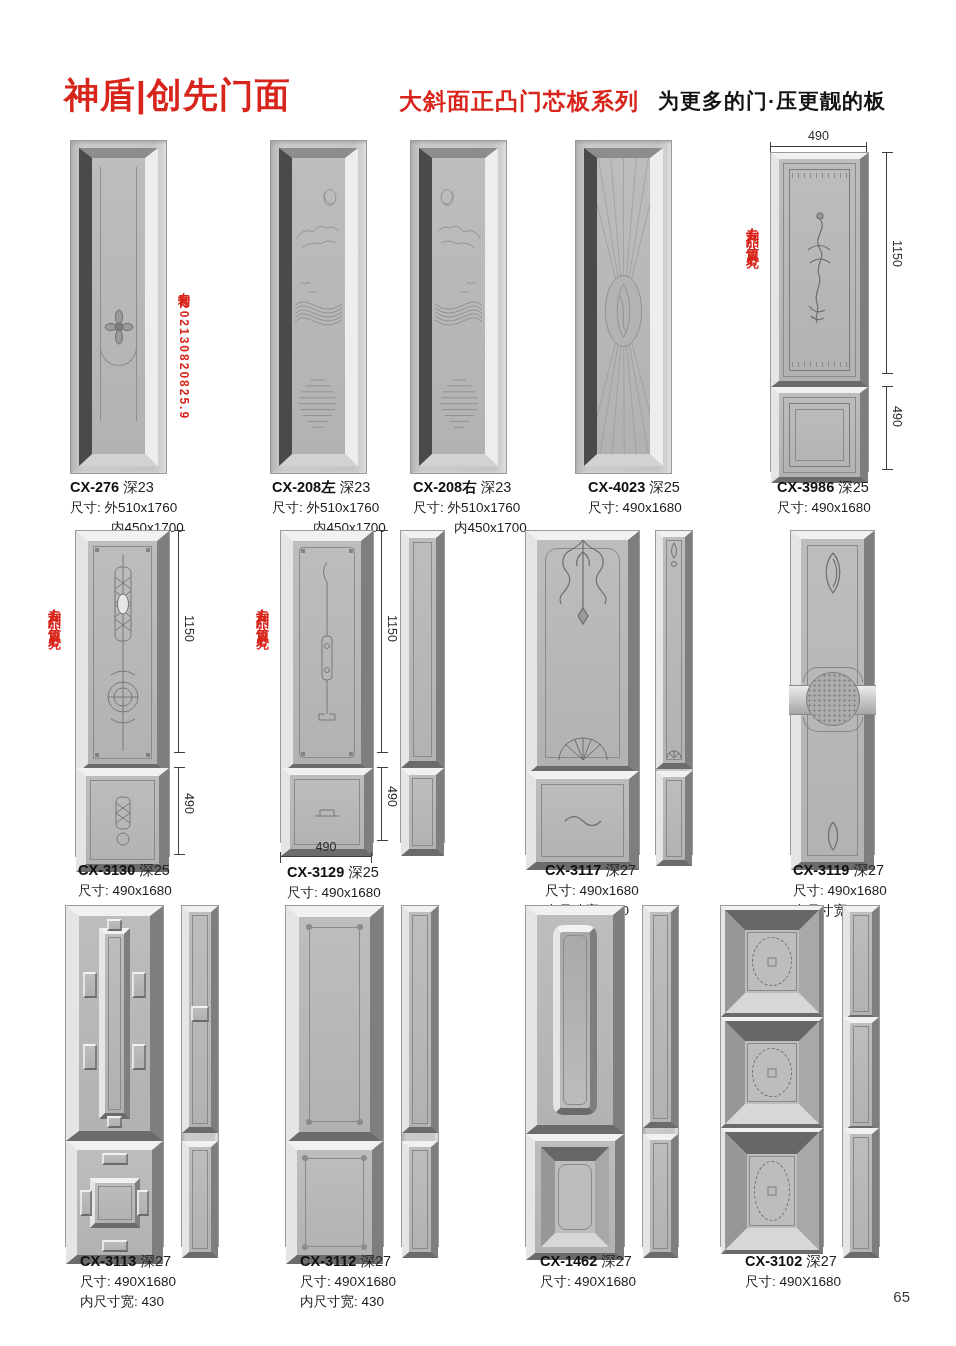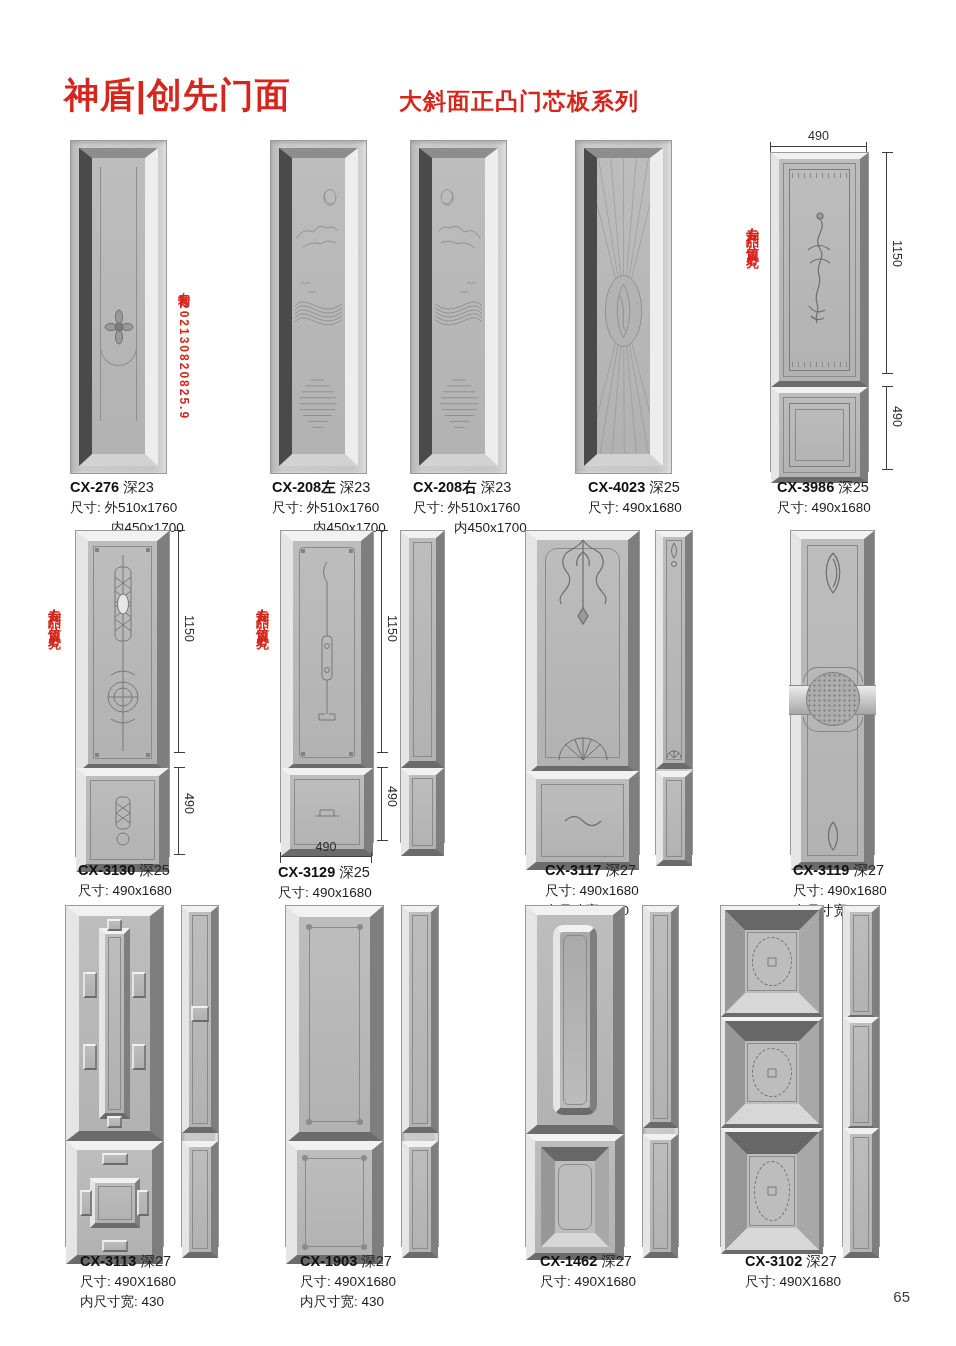--- a/index.html
+++ b/index.html
@@ -49,20 +49,21 @@
   .pagenum{position:absolute;left:880px;top:1288px;width:30px;text-align:right;font-size:15px;color:#3a3a3a;}
   svg{display:block;}
 </style>
 </head>
 <body>
 
 <div id="page">
 
   <div class="brand">神盾|创先门面</div>
   <div class="series">大斜面正凸门芯板系列</div>
+  <div class="slogan">为更多的门·压更靓的板</div>
 
   <div class="door" style="left:70px;top:140px;width:95px;height:332px">
     <div class="sunk" style="inset:7px 8px;border-width:10px 13px 12px 13px">
       <div class="field">
         <div class="abs" style="left:16%;top:3%;width:1px;height:86%;background:#8f8f8f"></div>
         <div class="abs" style="right:16%;top:3%;width:1px;height:86%;background:#8f8f8f"></div>
         <div class="abs" style="left:16%;right:16%;top:57%;height:38px;border:1px solid #8f8f8f;border-top:none;border-radius:0 0 50% 50%"></div>
         <svg class="abs" style="left:50%;top:57%;transform:translate(-50%,-50%)" width="30" height="38" viewBox="0 0 30 38">
           <g fill="#9a9a9a" stroke="#6f6f6f" stroke-width="1">
             <ellipse cx="15" cy="9" rx="3.5" ry="7"></ellipse>
@@ -402,21 +403,21 @@
           <path d="M10 2 C16 9 16 22 10 30 C4 22 4 9 10 2" stroke="#6e6e6e" fill="none" stroke-width="1.2"></path>
         </svg>
       </div>
     </div>
   </div>
 
   <div class="plabel" style="left:78px;top:861px">
     <div class="l1"><span>CX-3130</span><span class="depth">深25</span></div>
     <div class="l2">尺寸: 490x1680</div>
   </div>
-  <div class="plabel" style="left:278px;top:863px">
+  <div class="plabel" style="left:287px;top:863px">
     <div class="l1"><span>CX-3129</span><span class="depth">深25</span></div>
     <div class="l2">尺寸: 490x1680</div>
   </div>
   <div class="plabel" style="left:545px;top:861px">
     <div class="l1"><span>CX-3117</span><span class="depth">深27</span></div>
     <div class="l2">尺寸: 490x1680</div>
     <div class="l3">内尺寸宽: 430</div>
   </div>
   <div class="plabel" style="left:793px;top:861px">
     <div class="l1"><span>CX-3119</span><span class="depth">深27</span></div>
@@ -574,21 +575,21 @@
         </div>
       </div>
   </div>
 
   <div class="plabel" style="left:80px;top:1252px">
     <div class="l1"><span>CX-3113</span><span class="depth">深27</span></div>
     <div class="l2">尺寸: 490X1680</div>
     <div class="l3">内尺寸宽: 430</div>
   </div>
   <div class="plabel" style="left:300px;top:1252px">
-    <div class="l1"><span>CX-1903</span><span class="depth">深27</span></div>
+    <div class="l1"><span>CX-3112</span><span class="depth">深27</span></div>
     <div class="l2">尺寸: 490X1680</div>
     <div class="l3">内尺寸宽: 430</div>
   </div>
   <div class="plabel" style="left:540px;top:1252px">
     <div class="l1"><span>CX-1462</span><span class="depth">深27</span></div>
     <div class="l2">尺寸: 490X1680</div>
   </div>
   <div class="plabel" style="left:745px;top:1252px">
     <div class="l1"><span>CX-3102</span><span class="depth">深27</span></div>
     <div class="l2">尺寸: 490X1680</div>

